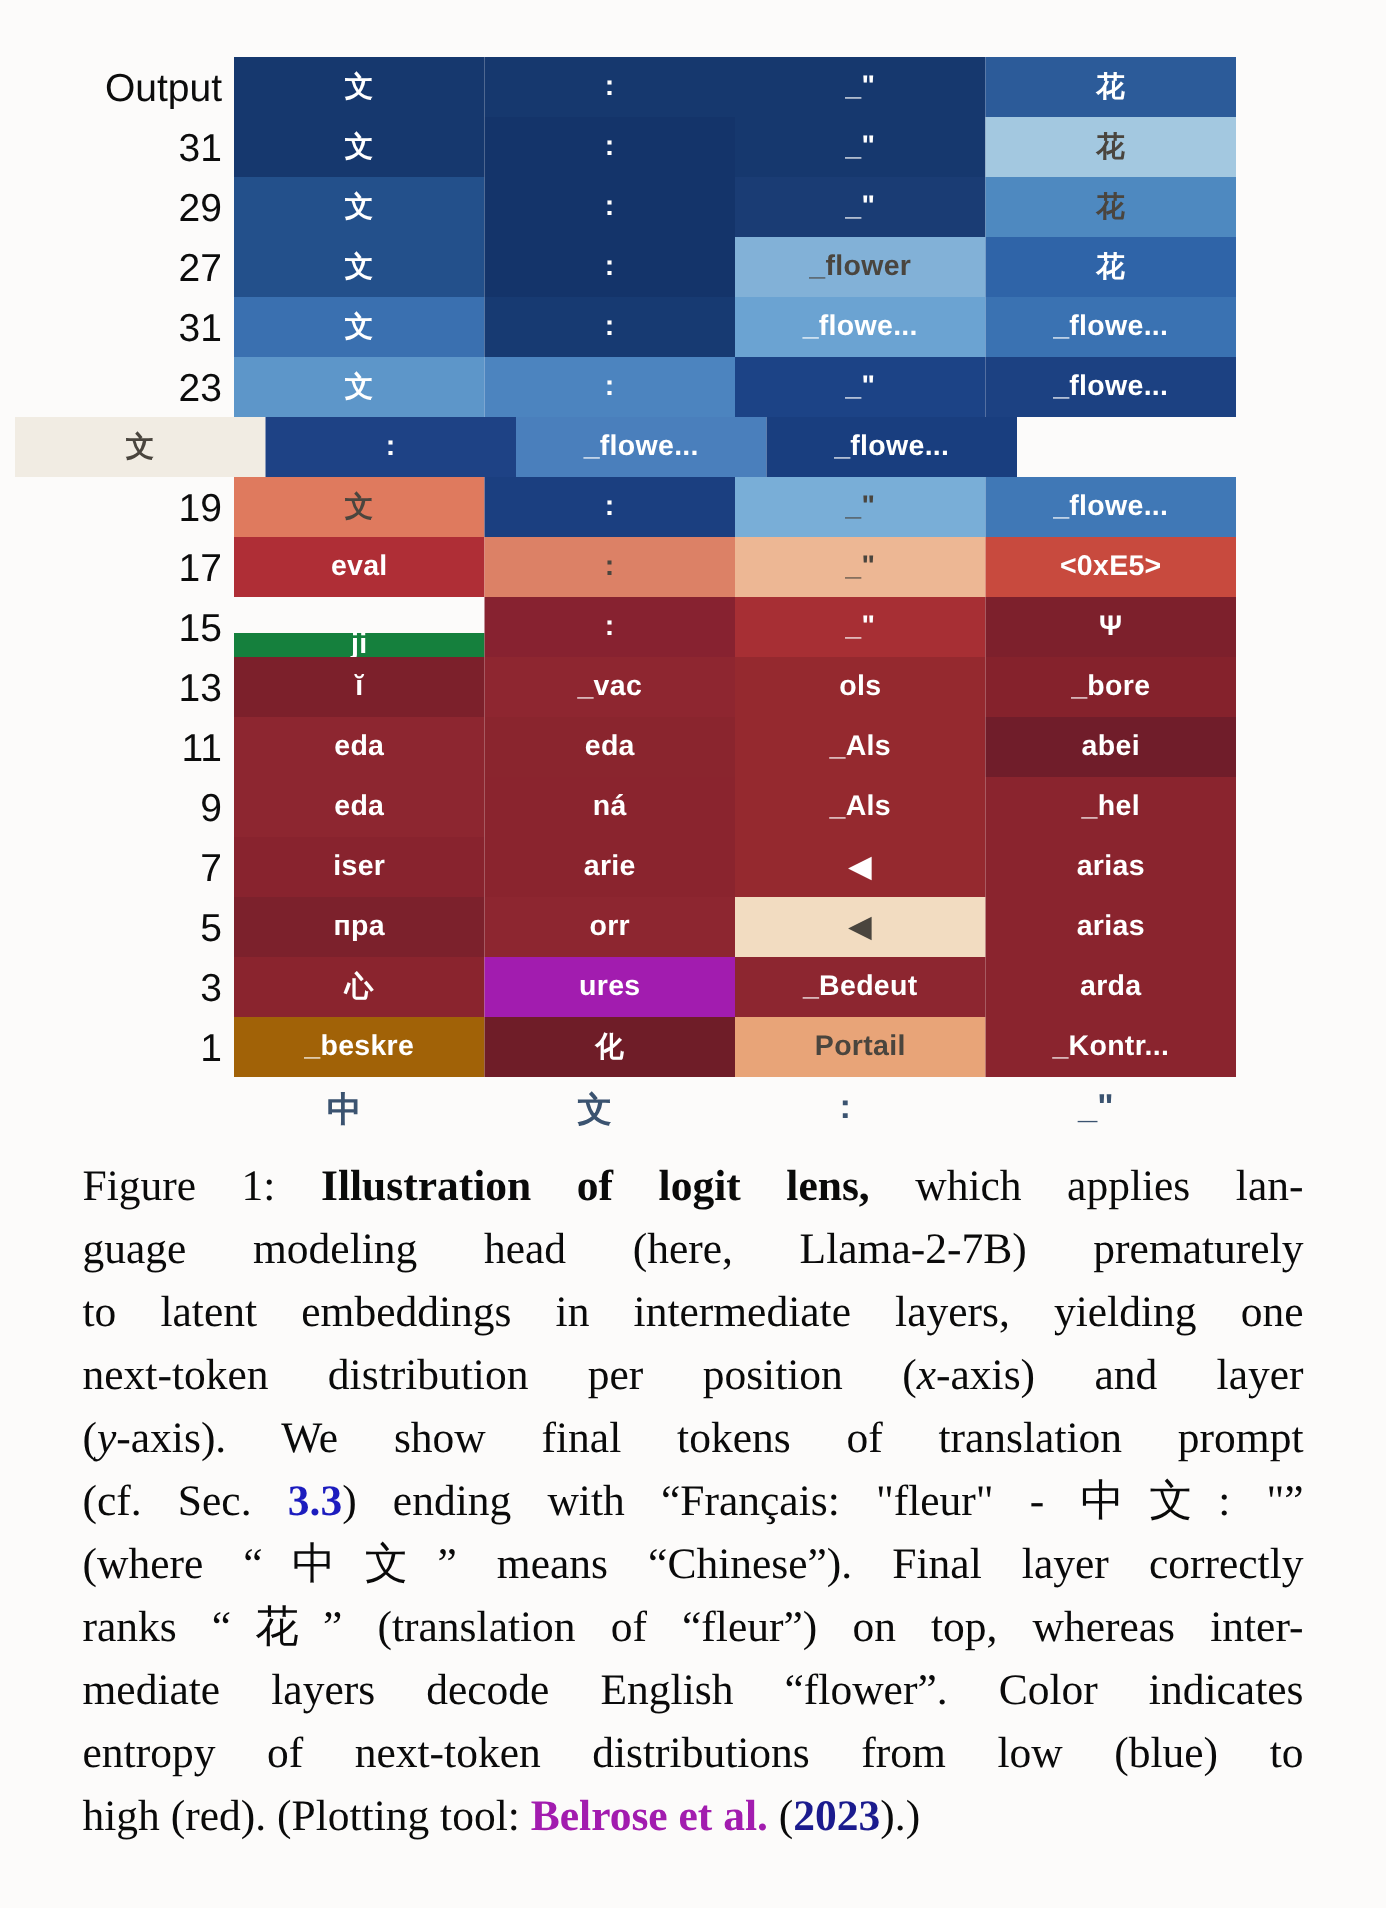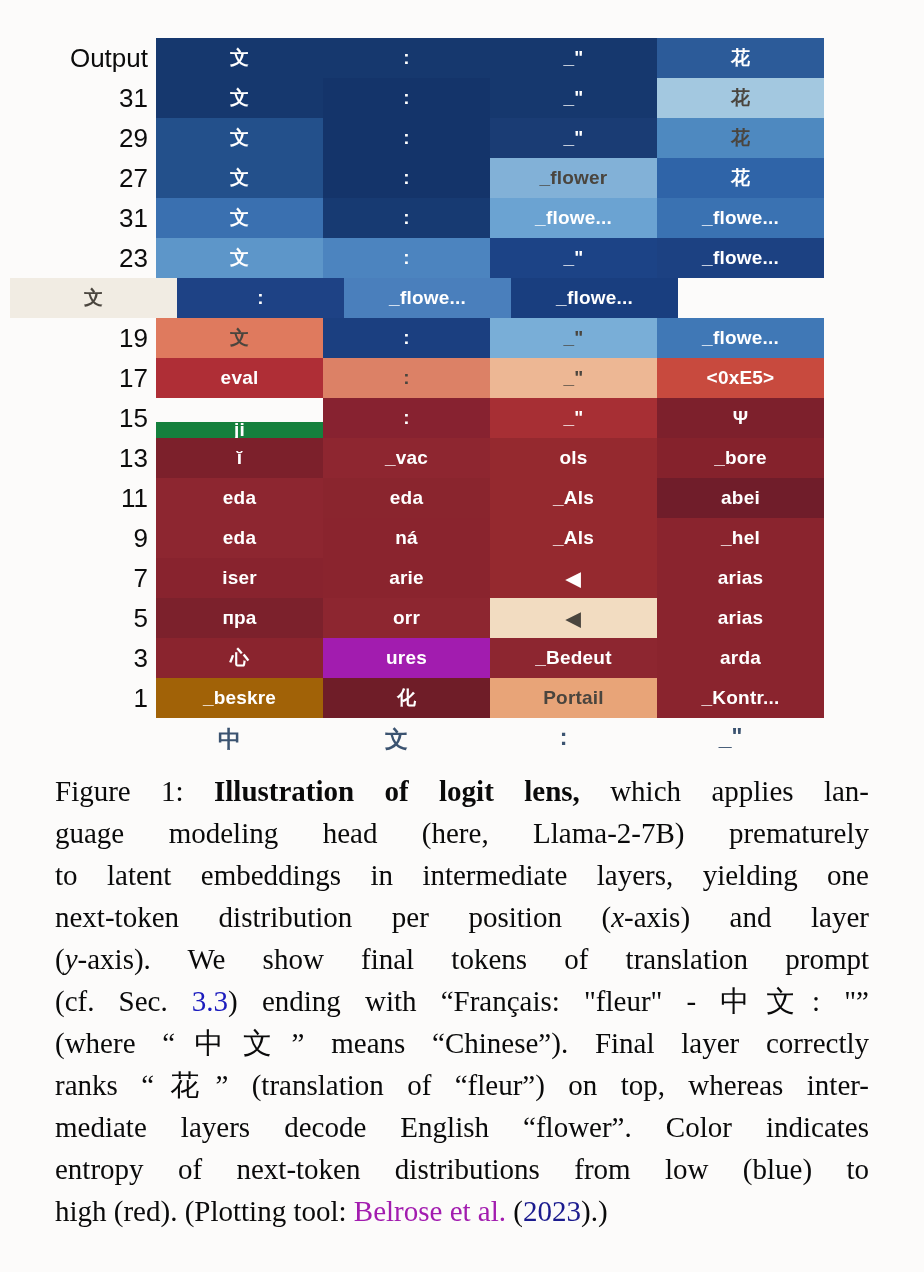--- a/index.html
+++ b/index.html
@@ -27,21 +27,21 @@
   }
   .caption {
     position:absolute; left:55px; top:770px; width:814px;
     font-family:"Liberation Serif", serif; font-size:29px; line-height:42px;
     color:#0a0a0a;
   }
   .cap-line { text-align:justify; text-align-last:justify; }
   .cap-line.last { text-align-last:left; }
   .b { font-weight:bold; }
   .i { font-style:italic; }
-  .link { cursor:pointer; }
+  .link { cursor:pointer;font-weight:bold; }
 </style>
 </head>
 <body>
 
 <div class="heatmap">
     <div class="hm-row">
       <div class="hm-label">Output</div>
       <div class="hm-cell" style="background: rgb(22, 56, 110);">文</div>
       <div class="hm-cell" style="background: rgb(22, 56, 110);">:</div>
       <div class="hm-cell" style="background: rgb(22, 56, 110);">_"</div>

